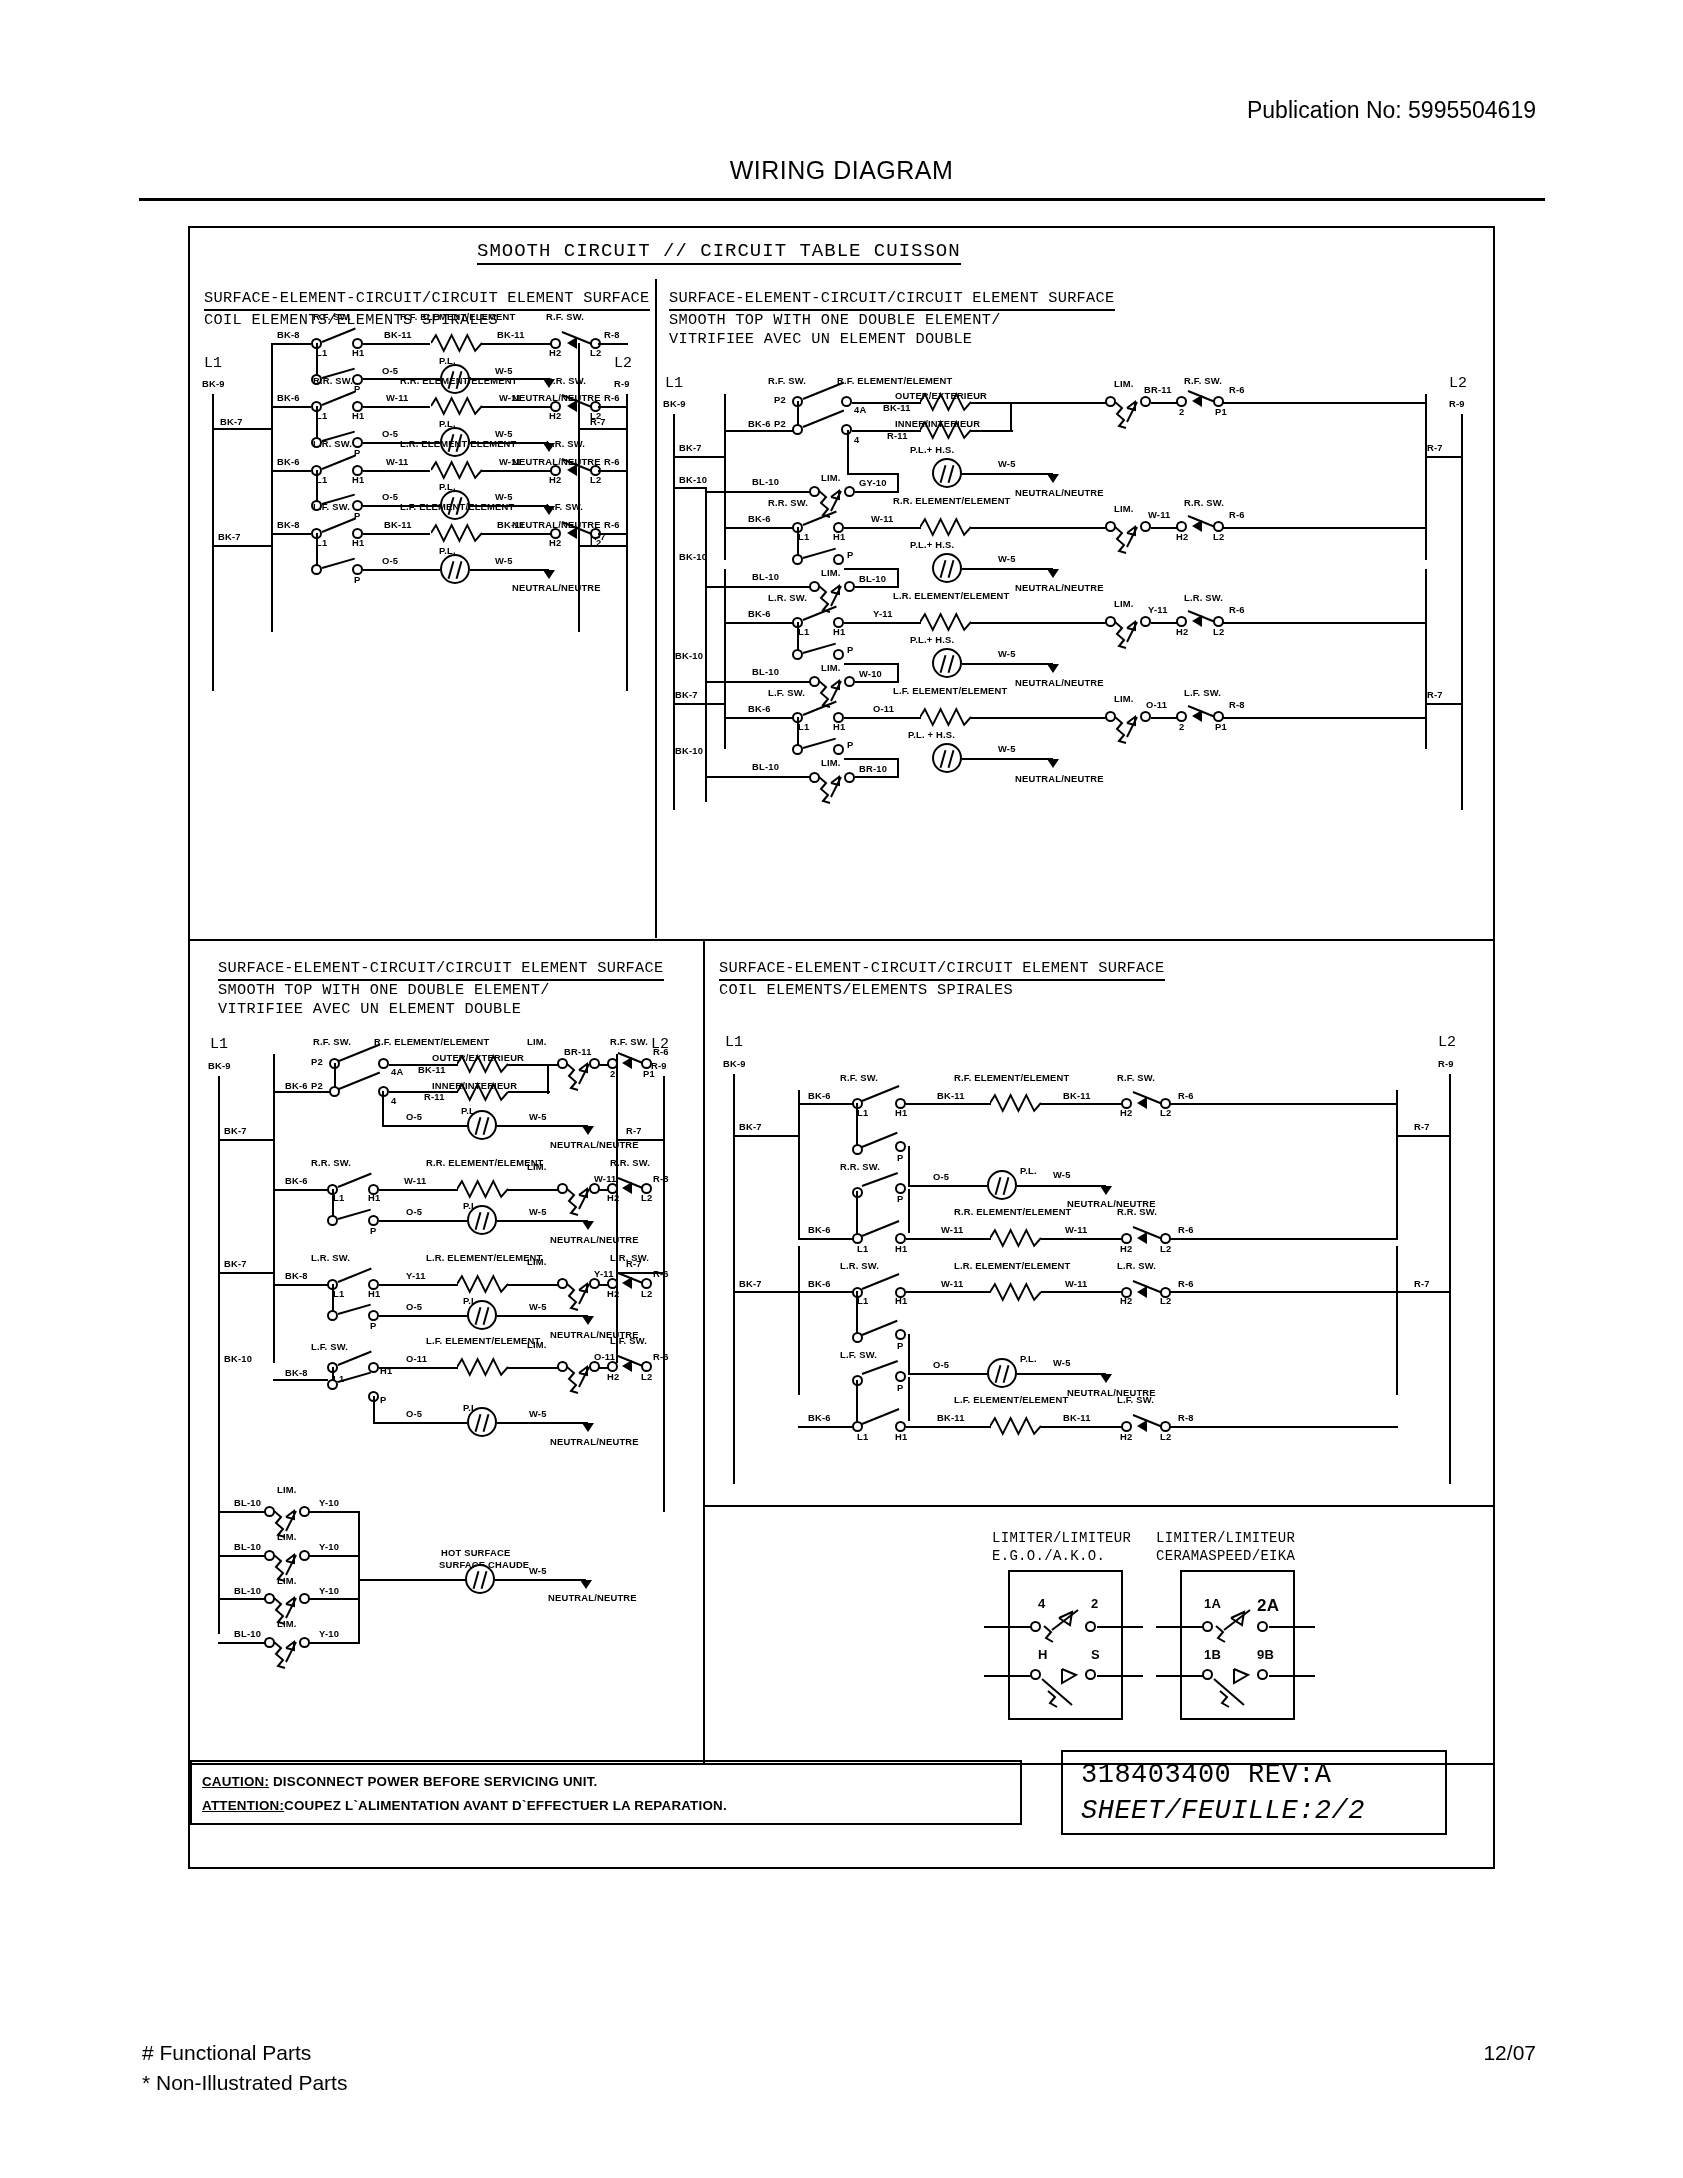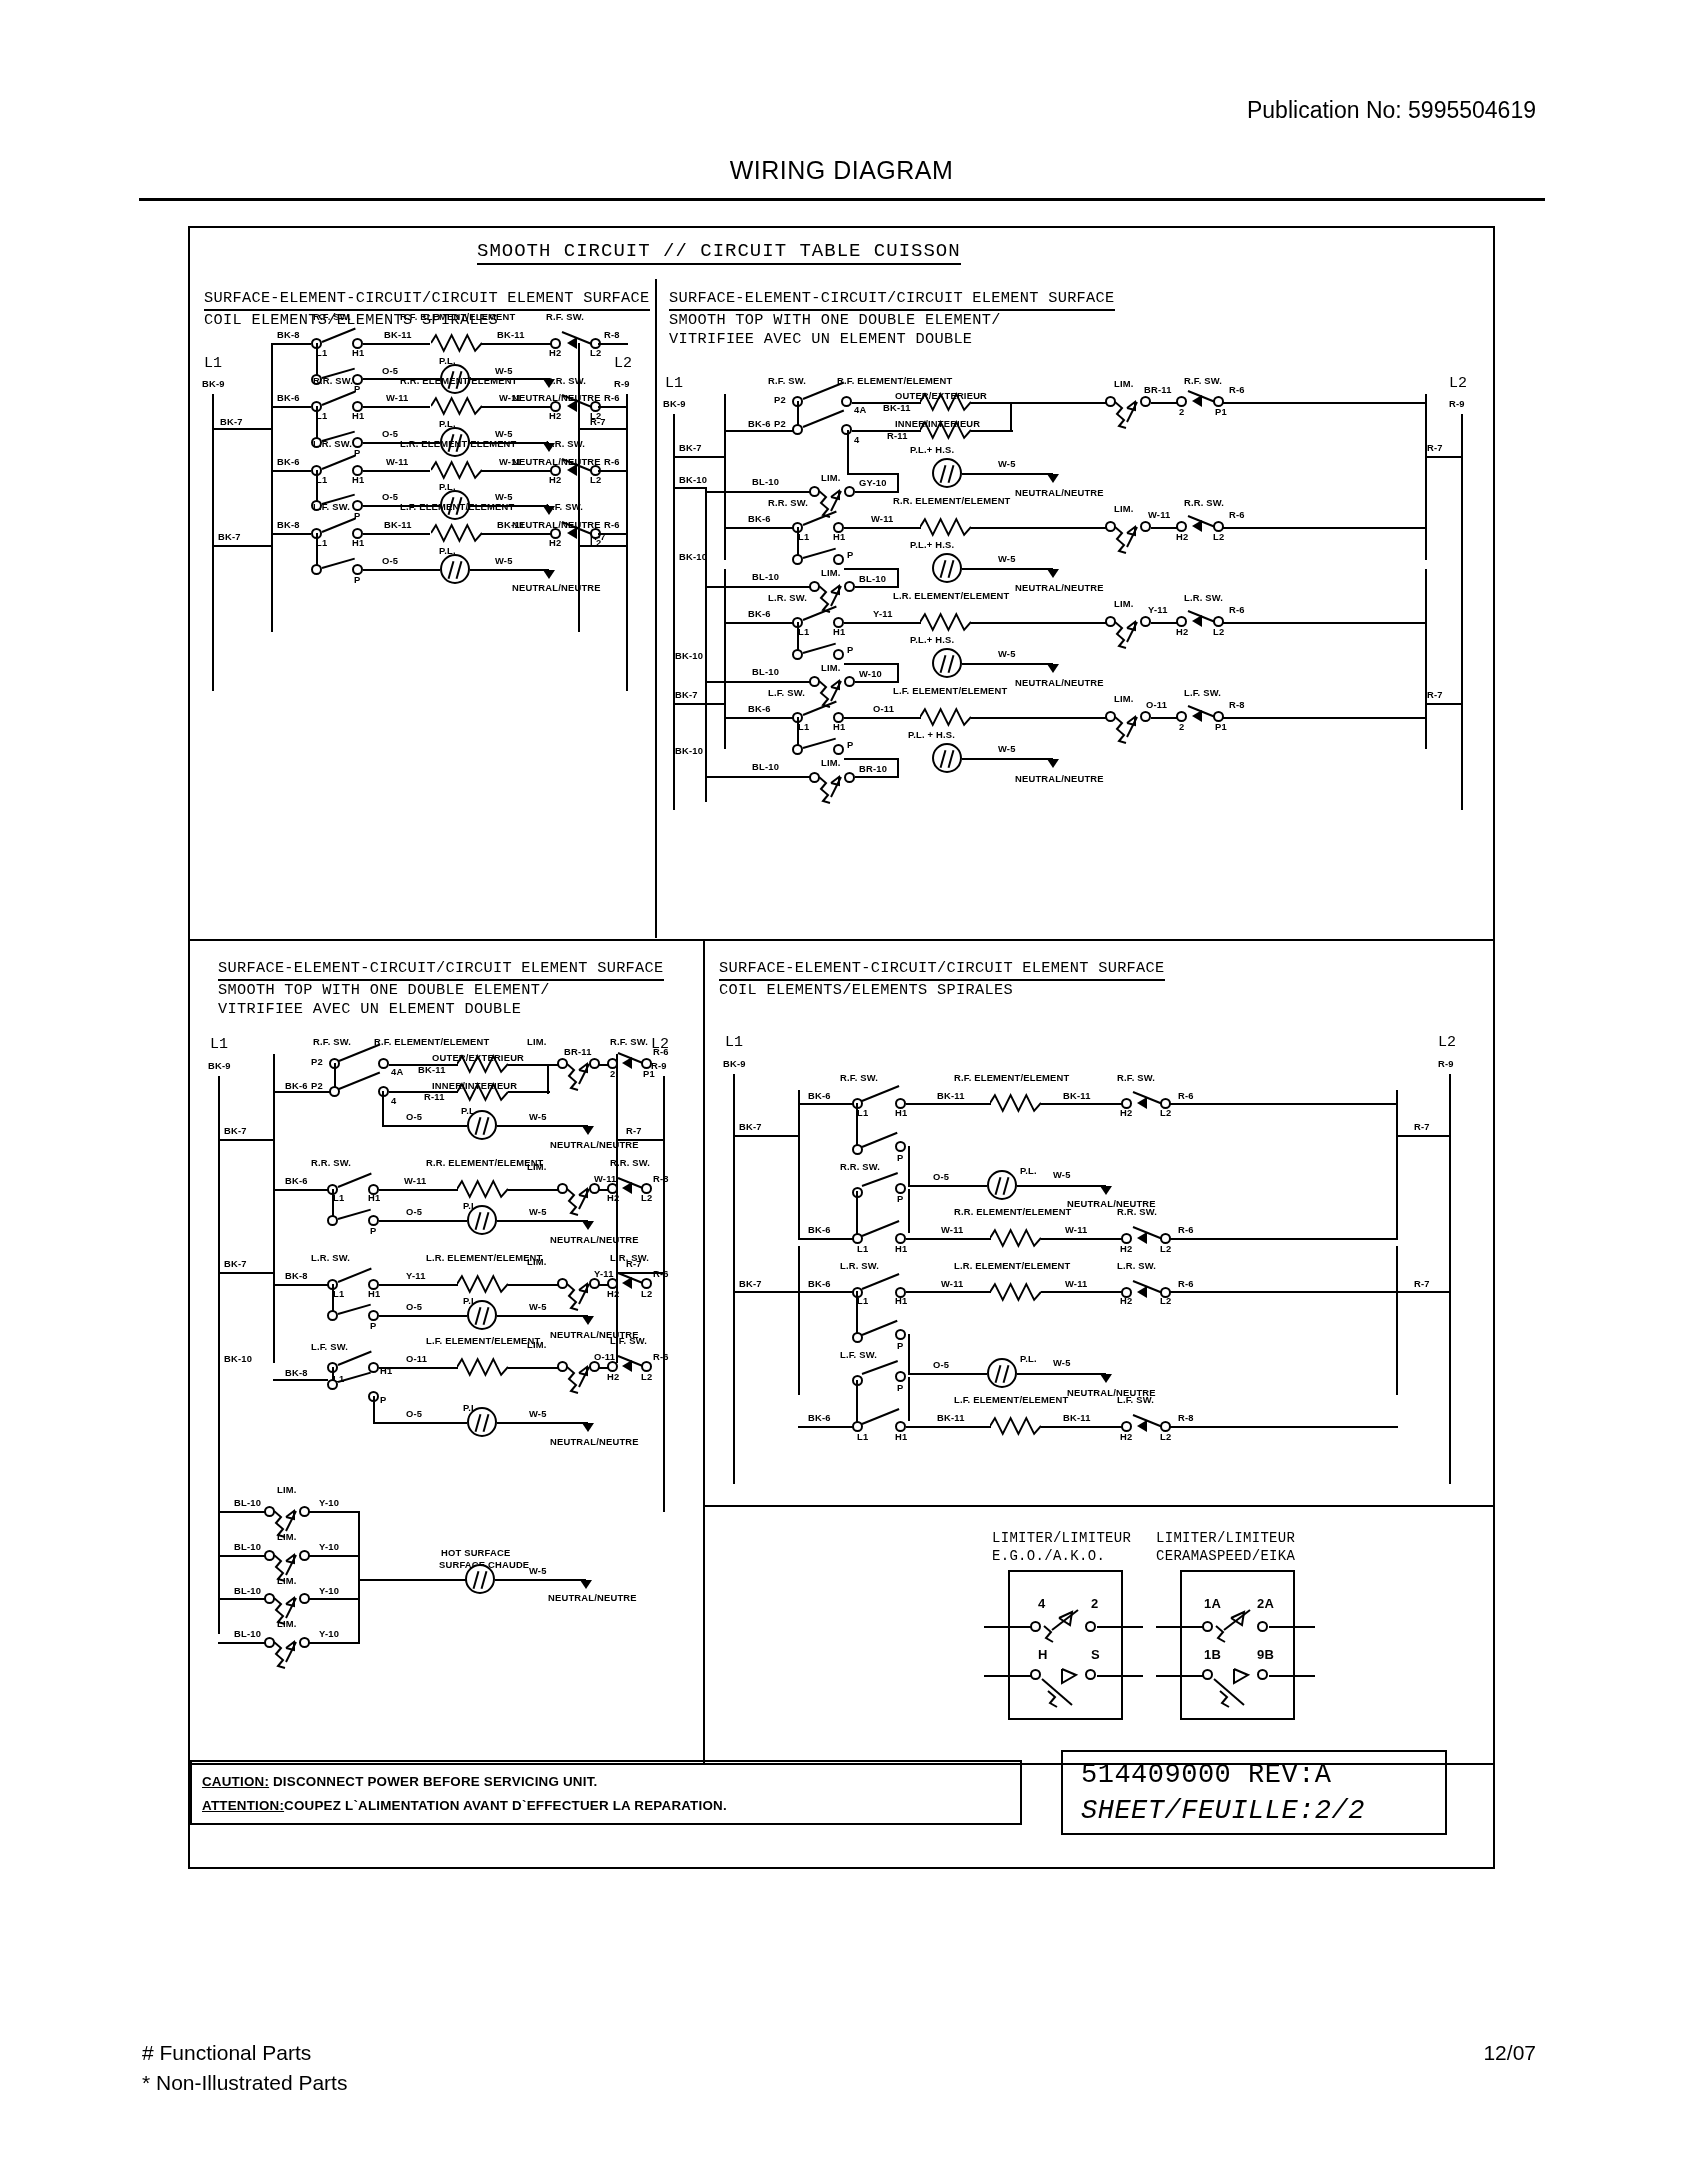--- a/index.html
+++ b/index.html
@@ -1107,21 +1107,21 @@
       <div class="term" style="left:75px;top:97px;"></div>
       <div class="w wh" style="left:87px;top:103px;width:46px;"></div>
     </div>
 
     <div class="limcap mono" style="left:966px;top:1301px;">
       <span>LIMITER/LIMITEUR</span><br>
       <span>CERAMASPEED/EIKA</span>
     </div>
     <div class="limbox" style="left:990px;top:1342px;width:115px;height:150px;">
       <div class="lbl" style="left:22px;top:24px;font-size:13px;">1A</div>
-      <div class="lbl" style="left:75px;top:24px;font-size:13px;">2A</div>
+      <div class="lbl" style="left:75px;top:24px;font-size:17px;">2A</div>
       <div class="w wh" style="left:-26px;top:54px;width:48px;"></div>
       <div class="term" style="left:20px;top:49px;"></div>
       <svg class="zig" style="left:32px;top:36px;" width="48" height="36" viewBox="0 0 48 36">
           <polyline points="2,18 9,24 4,30 11,34" fill="none" stroke="#000" stroke-width="2"></polyline>
           <polyline points="10,22 36,2" fill="none" stroke="#000" stroke-width="2"></polyline>
           <polyline points="17,10 30,4 28,17 17,10" fill="none" stroke="#000" stroke-width="2"></polyline>
         </svg>
       <div class="term" style="left:75px;top:49px;"></div>
       <div class="w wh" style="left:87px;top:54px;width:46px;"></div>
       <div class="lbl" style="left:22px;top:75px;font-size:13px;">1B</div>
@@ -1141,21 +1141,21 @@
 
   <div class="caution">
     <div class="l1">
       <u>CAUTION:</u><span> DISCONNECT POWER BEFORE SERVICING UNIT.</span>
     </div>
     <div class="l2">
       <u>ATTENTION:</u><span>COUPEZ L`ALIMENTATION AVANT D`EFFECTUER LA REPARATION.</span>
     </div>
   </div>
   <div class="partbox">
-    <div class="p1 mono">514409000 REV:A</div>
+    <div class="p1 mono">318403400 REV:A</div>
     <div class="p2 mono">SHEET/FEUILLE:2/2</div>
   </div>
 
   <div class="ft-a"># Functional Parts</div>
   <div class="ft-b">* Non-Illustrated Parts</div>
   <div class="ft-date">12/07</div>
 
 </div>
 
 

